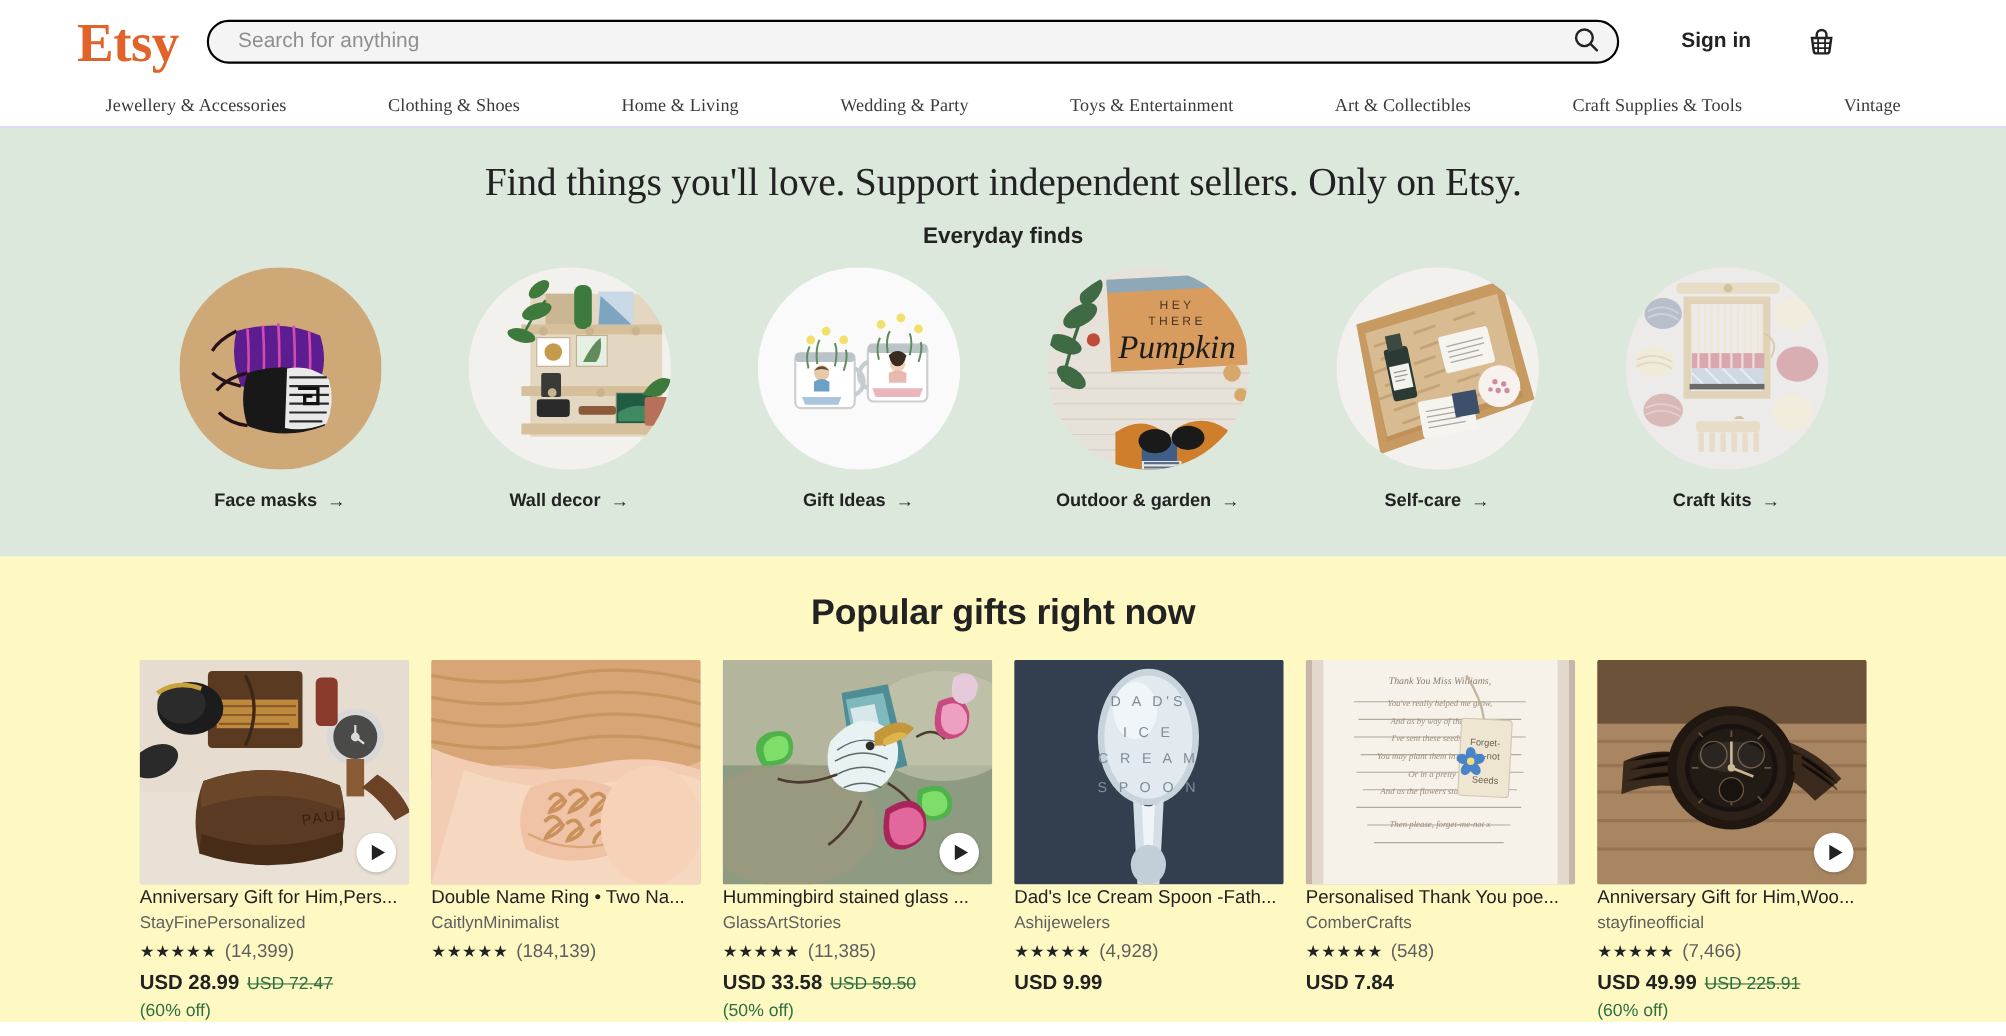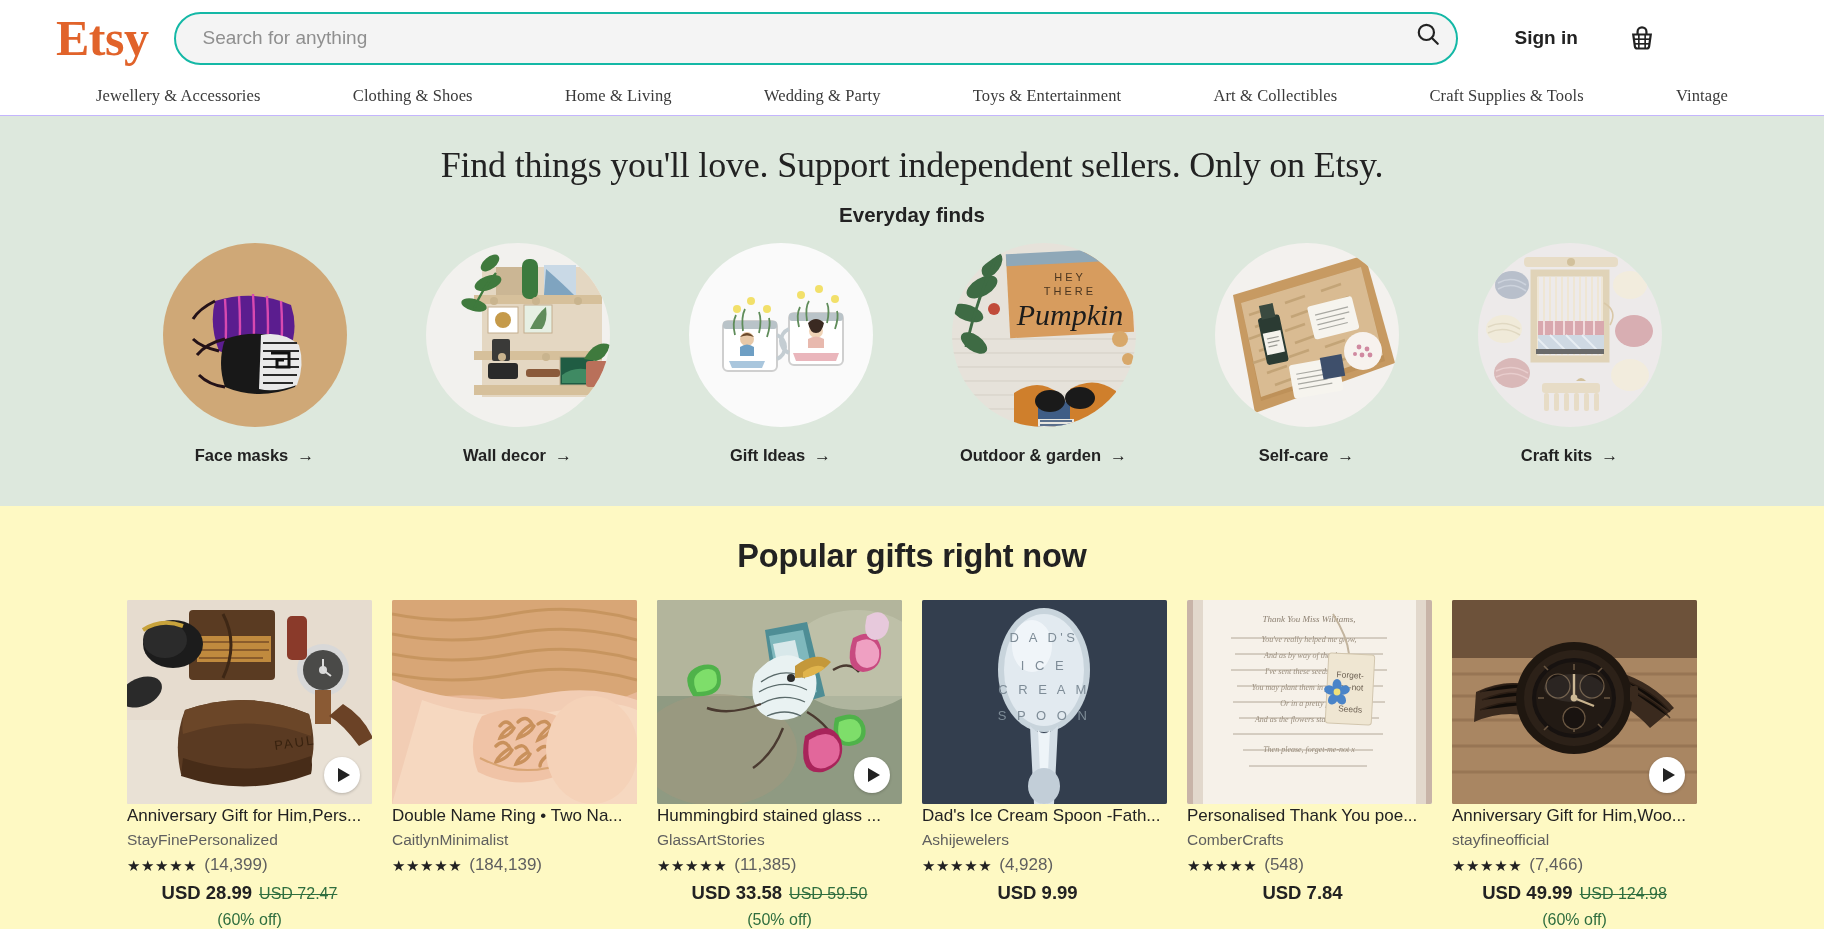--- a/index.html
+++ b/index.html
@@ -10,41 +10,41 @@
     overflow: hidden;
     color: #222222;
   }
 
   
   .header {
     height: 76px;
     display: flex;
     align-items: center;
     background: #ffffff;
-    padding: 0 36px 0 56px;
+    padding: 0 36px 0 70px;
   }
   .logo {
     font-family: "Liberation Serif", serif;
     font-size: 50px;
     font-weight: 700;
     color: #e1632a;
     letter-spacing: -0.5px;
     line-height: 1;
     margin-right: 26px;
     user-select: none;
   }
   .search-wrap {
     flex: 1;
     max-width: 1284px;
-    height: 53px;
-    border: 2px solid #14b8a6;
+    height: 40px;
+    border: 2px solid #000000;
     border-radius: 27px;
     background: #f4f4f4;
     display: flex;
-    align-items: flex-start;
+    align-items: flex-end;
     padding: 0 8px 0 26px;
   }
   .search-input {
     flex: 1;
     border: none;
     outline: none;
     background: transparent;
     font-family: "Liberation Sans", sans-serif;
     font-size: 19px;
     color: #222222;
@@ -222,21 +222,20 @@
     gap: 7px;
   }
   .stars { font-size: 15px; color: #222222; letter-spacing: 0.6px; line-height: 1; }
   .review-count { font-size: 17px; color: #5f5f5f; }
   .card-price-row {
     margin-top: 7px;
     display: flex;
     flex-wrap: wrap;
     align-items: baseline;
     gap: 7px;
-    justify-content: center;
   }
   .price {
     font-size: 18.5px;
     font-weight: 700;
     color: #222222;
     white-space: nowrap;
   }
   .price-orig {
     font-size: 16px;
     color: #2f6e3f;
@@ -880,19 +879,19 @@
         <div class="play-badge"></div>
       </div>
       <div class="card-title">Anniversary Gift for Him,Woo...</div>
       <div class="card-shop">stayfineofficial</div>
       <div class="card-rating">
         <span class="stars">★★★★★</span>
         <span class="review-count">(7,466)</span>
       </div>
       <div class="card-price-row">
         <span class="price">USD 49.99</span>
-        <span class="price-orig">USD 124.98</span>
+        <span class="price-orig">USD 225.91</span>
         <span class="price-off">(60% off)</span>
       </div>
     </div>
 
   </div>
 </div>
 
 </body></html>

